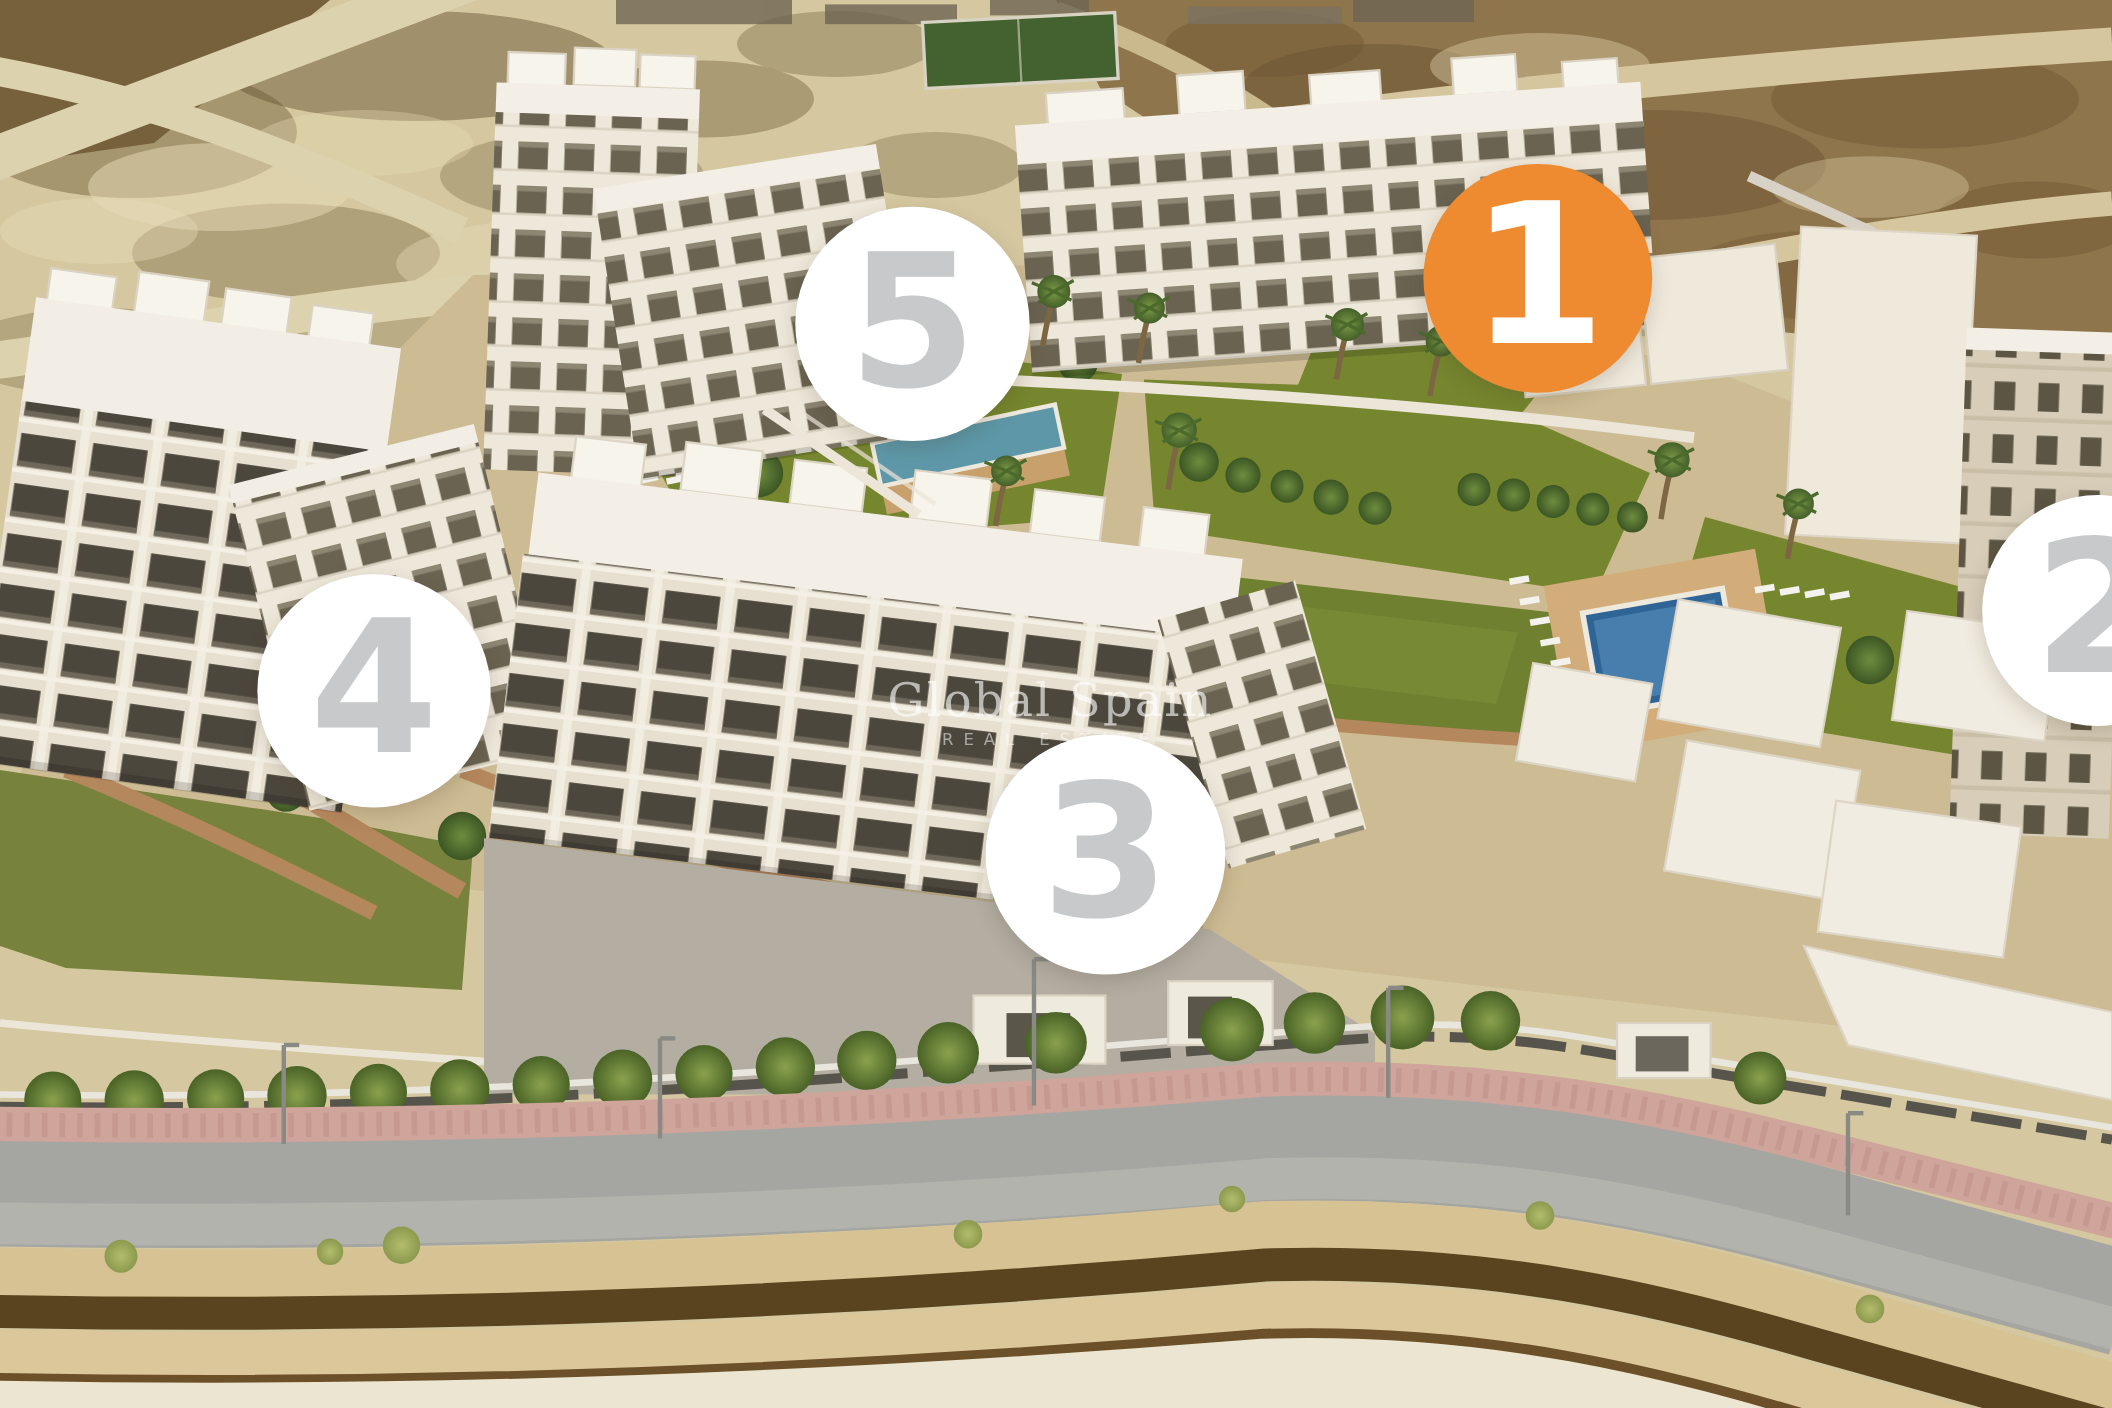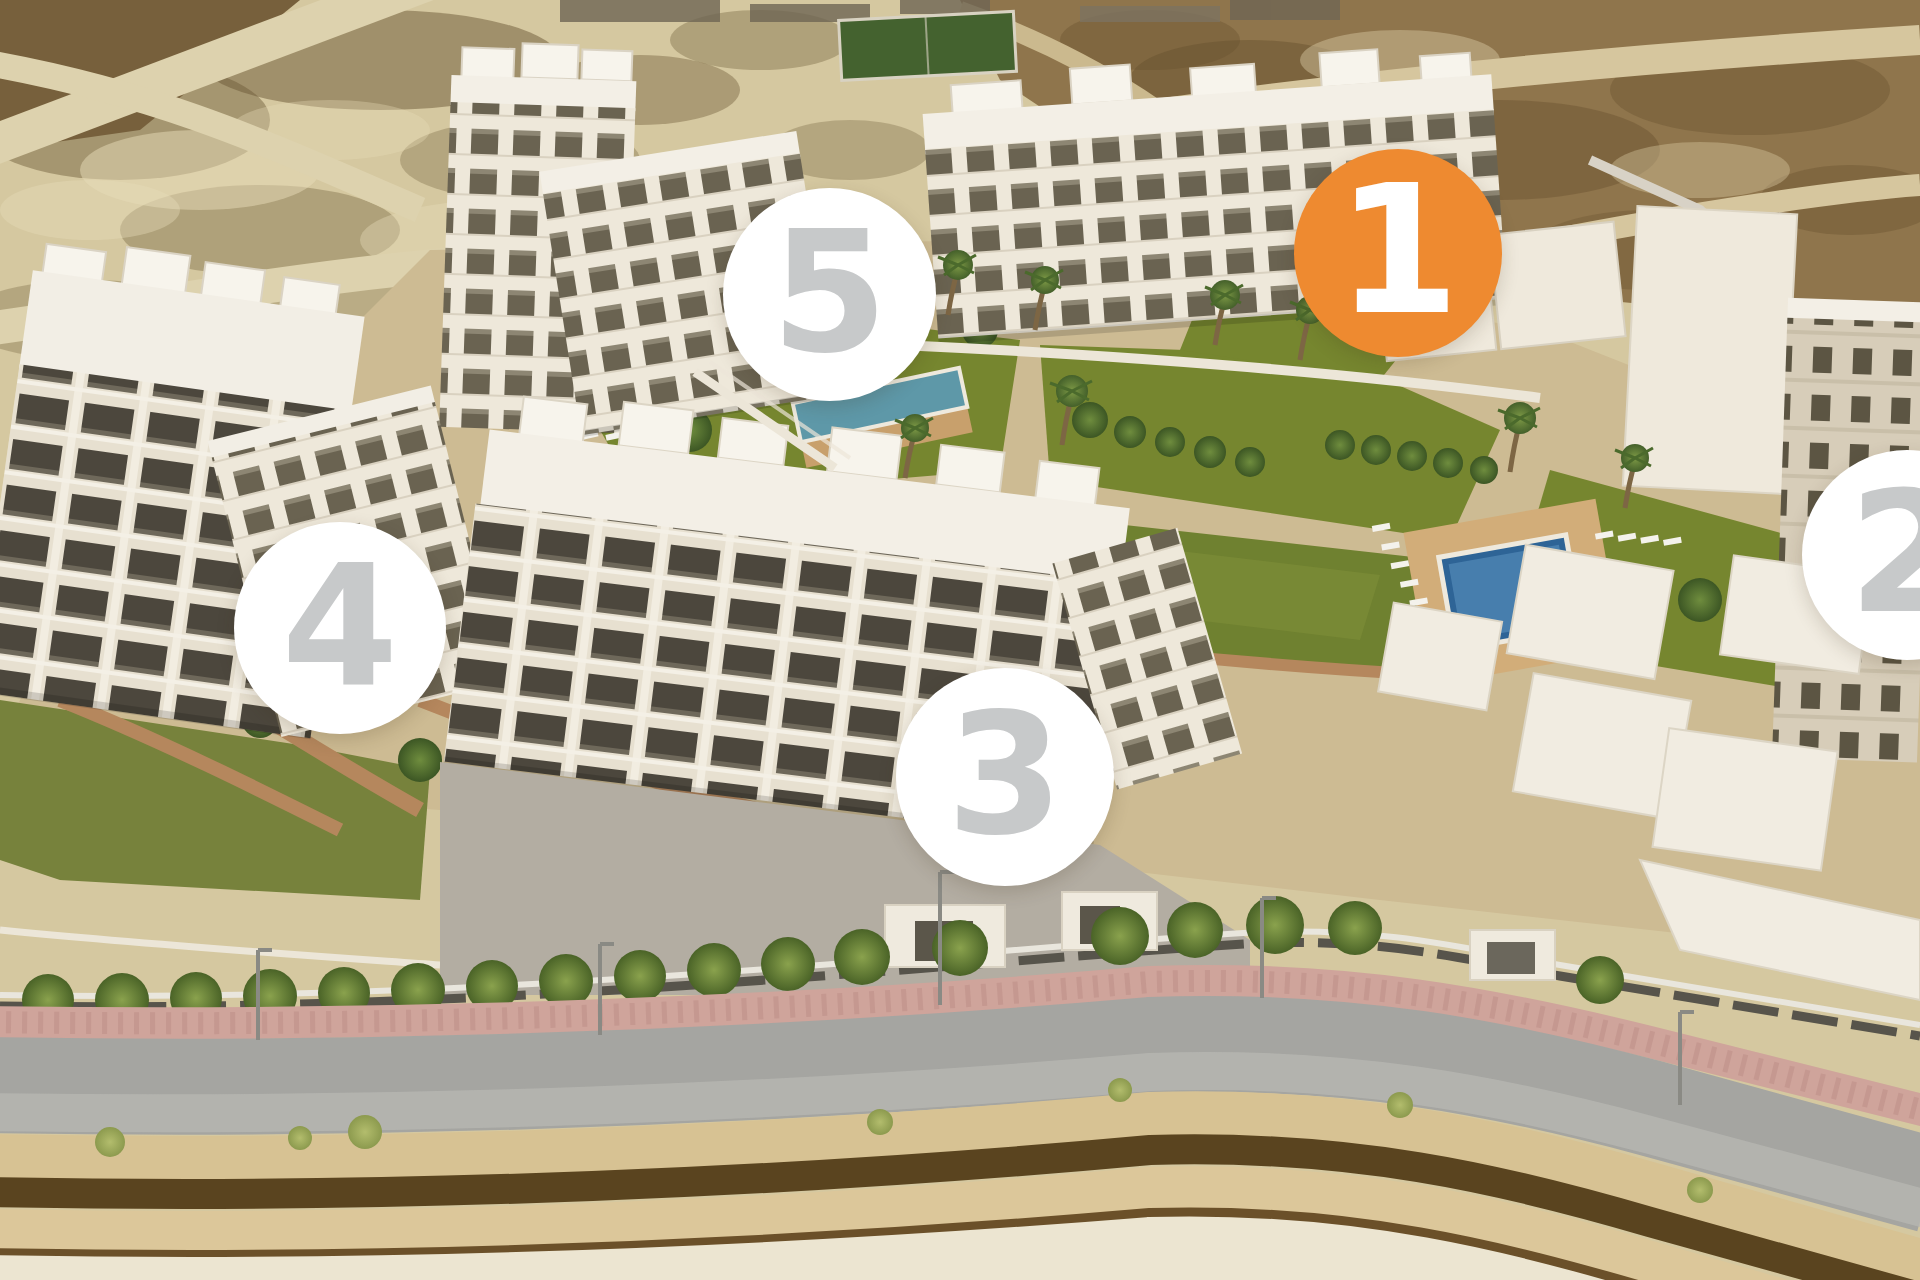--- a/index.html
+++ b/index.html
@@ -454,14 +454,18 @@
   <div class="marker marker--3" style="background:#ffffff;color:#c7c9ca">
     <span>3</span>
   </div>
   <div class="marker marker--4" style="background:#ffffff;color:#c7c9ca">
     <span>4</span>
   </div>
   <div class="marker marker--5" style="background:#ffffff;color:#c7c9ca">
     <span>5</span>
   </div>
 
+  <div class="watermark">
+    <div class="wm-title">Global Spain</div>
+    <div class="wm-sub">REAL ESTATE</div>
+  </div>
 
 </div>
 
 </body></html>

